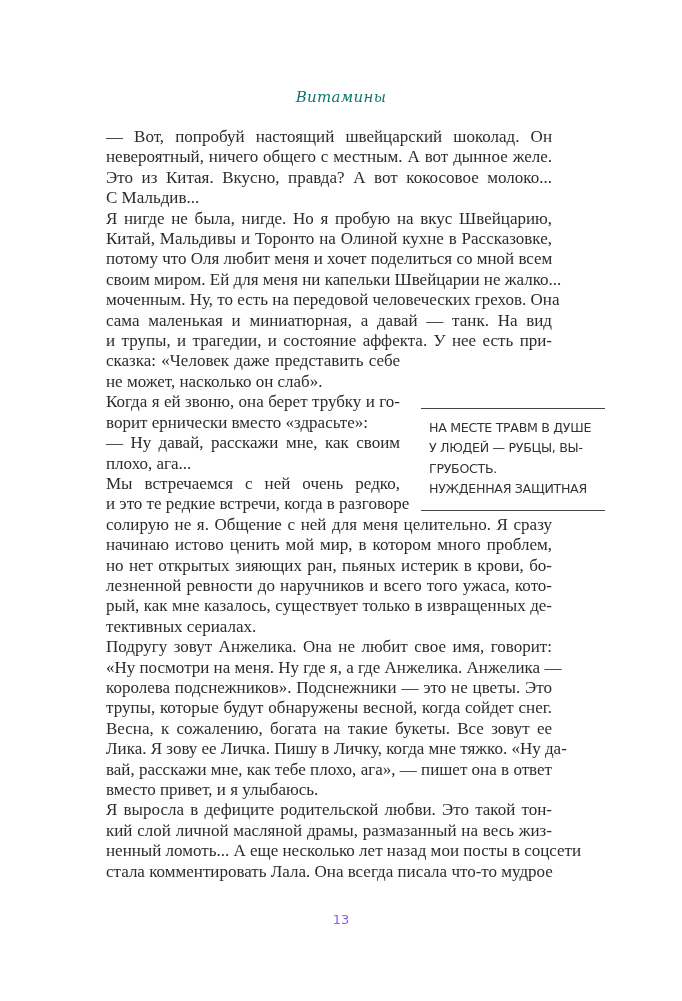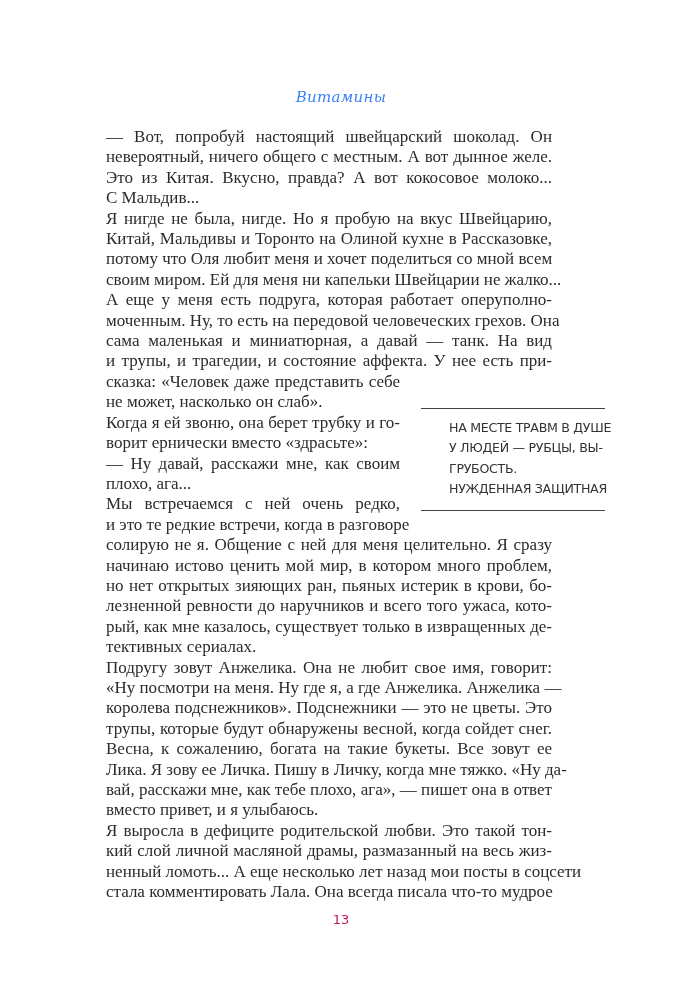--- a/index.html
+++ b/index.html
@@ -6,21 +6,21 @@
   body {
     width: 682px; height: 1001px; background: #ffffff;
     position: relative; overflow: hidden;
     color: #2a2a2a;
   }
   .page { position: absolute; left: 0; top: 0; width: 682px; height: 1001px; }
   .running-head {
     position: absolute; left: 0; width: 682px; top: 88px;
     text-align: center;
     font-family: "DejaVu Serif", serif; font-style: italic;
-    font-size: 15px; color: #3b82f6;
+    font-size: 15px; color: #0f766e;
     letter-spacing: 0.3px;
   }
   .body-text {
     position: absolute; left: 82px; top: 127px; width: 470px;
     font-family: "Liberation Serif", serif;
     font-size: 17px; line-height: 20.4px;
     text-align: justify; hyphens: manual;
     color: #2b2b2b;
   }
   .body-text p { margin: 0; text-indent: 24px; }
@@ -32,25 +32,25 @@
   }
   .sidebar .rule { height: 1px; background: #444; width: 184px; }
   .sidebar .quote {
     padding: 9px 0 10px 8px;
     font-family: "DejaVu Sans", sans-serif;
     font-size: 12.6px; line-height: 20.4px;
     text-transform: uppercase; color: #333;
     letter-spacing: -0.3px;
     white-space: nowrap;
   }
-  .sidebar .quote span { display: block; margin-left: 20px; }
+  .sidebar .quote span { display: block; }
   .folio {
     position: absolute; left: 0; width: 682px; top: 912px;
     text-align: center;
-    font-family: "DejaVu Sans", sans-serif; font-size: 13px; color: #be185d;
+    font-family: "DejaVu Sans", sans-serif; font-size: 13px; color: #8b5cf6;
   }
 </style>
 </head>
 <body>
 
 <div class="page">
   <div class="running-head">Витамины</div>
 
   <div class="body-text">
     <p>
@@ -59,21 +59,20 @@
       <span class="line">Это из Китая. Вкусно, правда? А вот кокосовое молоко...</span>
       <span class="line last">С Мальдив...</span>
     </p>
     <p>
       <span class="line" style="text-indent:24px">Я нигде не была, нигде. Но я пробую на вкус Швейцарию,</span>
       <span class="line">Китай, Мальдивы и Торонто на Олиной кухне в Рассказовке,</span>
       <span class="line">потому что Оля любит меня и хочет поделиться со мной всем</span>
       <span class="line last">своим миром. Ей для меня ни капельки Швейцарии не жалко...</span>
     </p>
     <p>
-      <span class="line" style="text-indent:24px">А еще у меня есть подруга, которая работает оперуполно-</span>
       <span class="line">моченным. Ну, то есть на передовой человеческих грехов. Она</span>
       <span class="line">сама маленькая и миниатюрная, а давай — танк. На вид</span>
       <span class="line">и трупы, и трагедии, и состояние аффекта. У нее есть при-</span>
       <span class="line narrow">сказка: «Человек даже представить себе</span>
       <span class="line narrow last">не может, насколько он слаб».</span>
     </p>
     <p>
       <span class="line narrow" style="text-indent:24px">Когда я ей звоню, она берет трубку и го-</span>
       <span class="line narrow last">ворит ернически вместо «здрасьте»:</span>
     </p>

